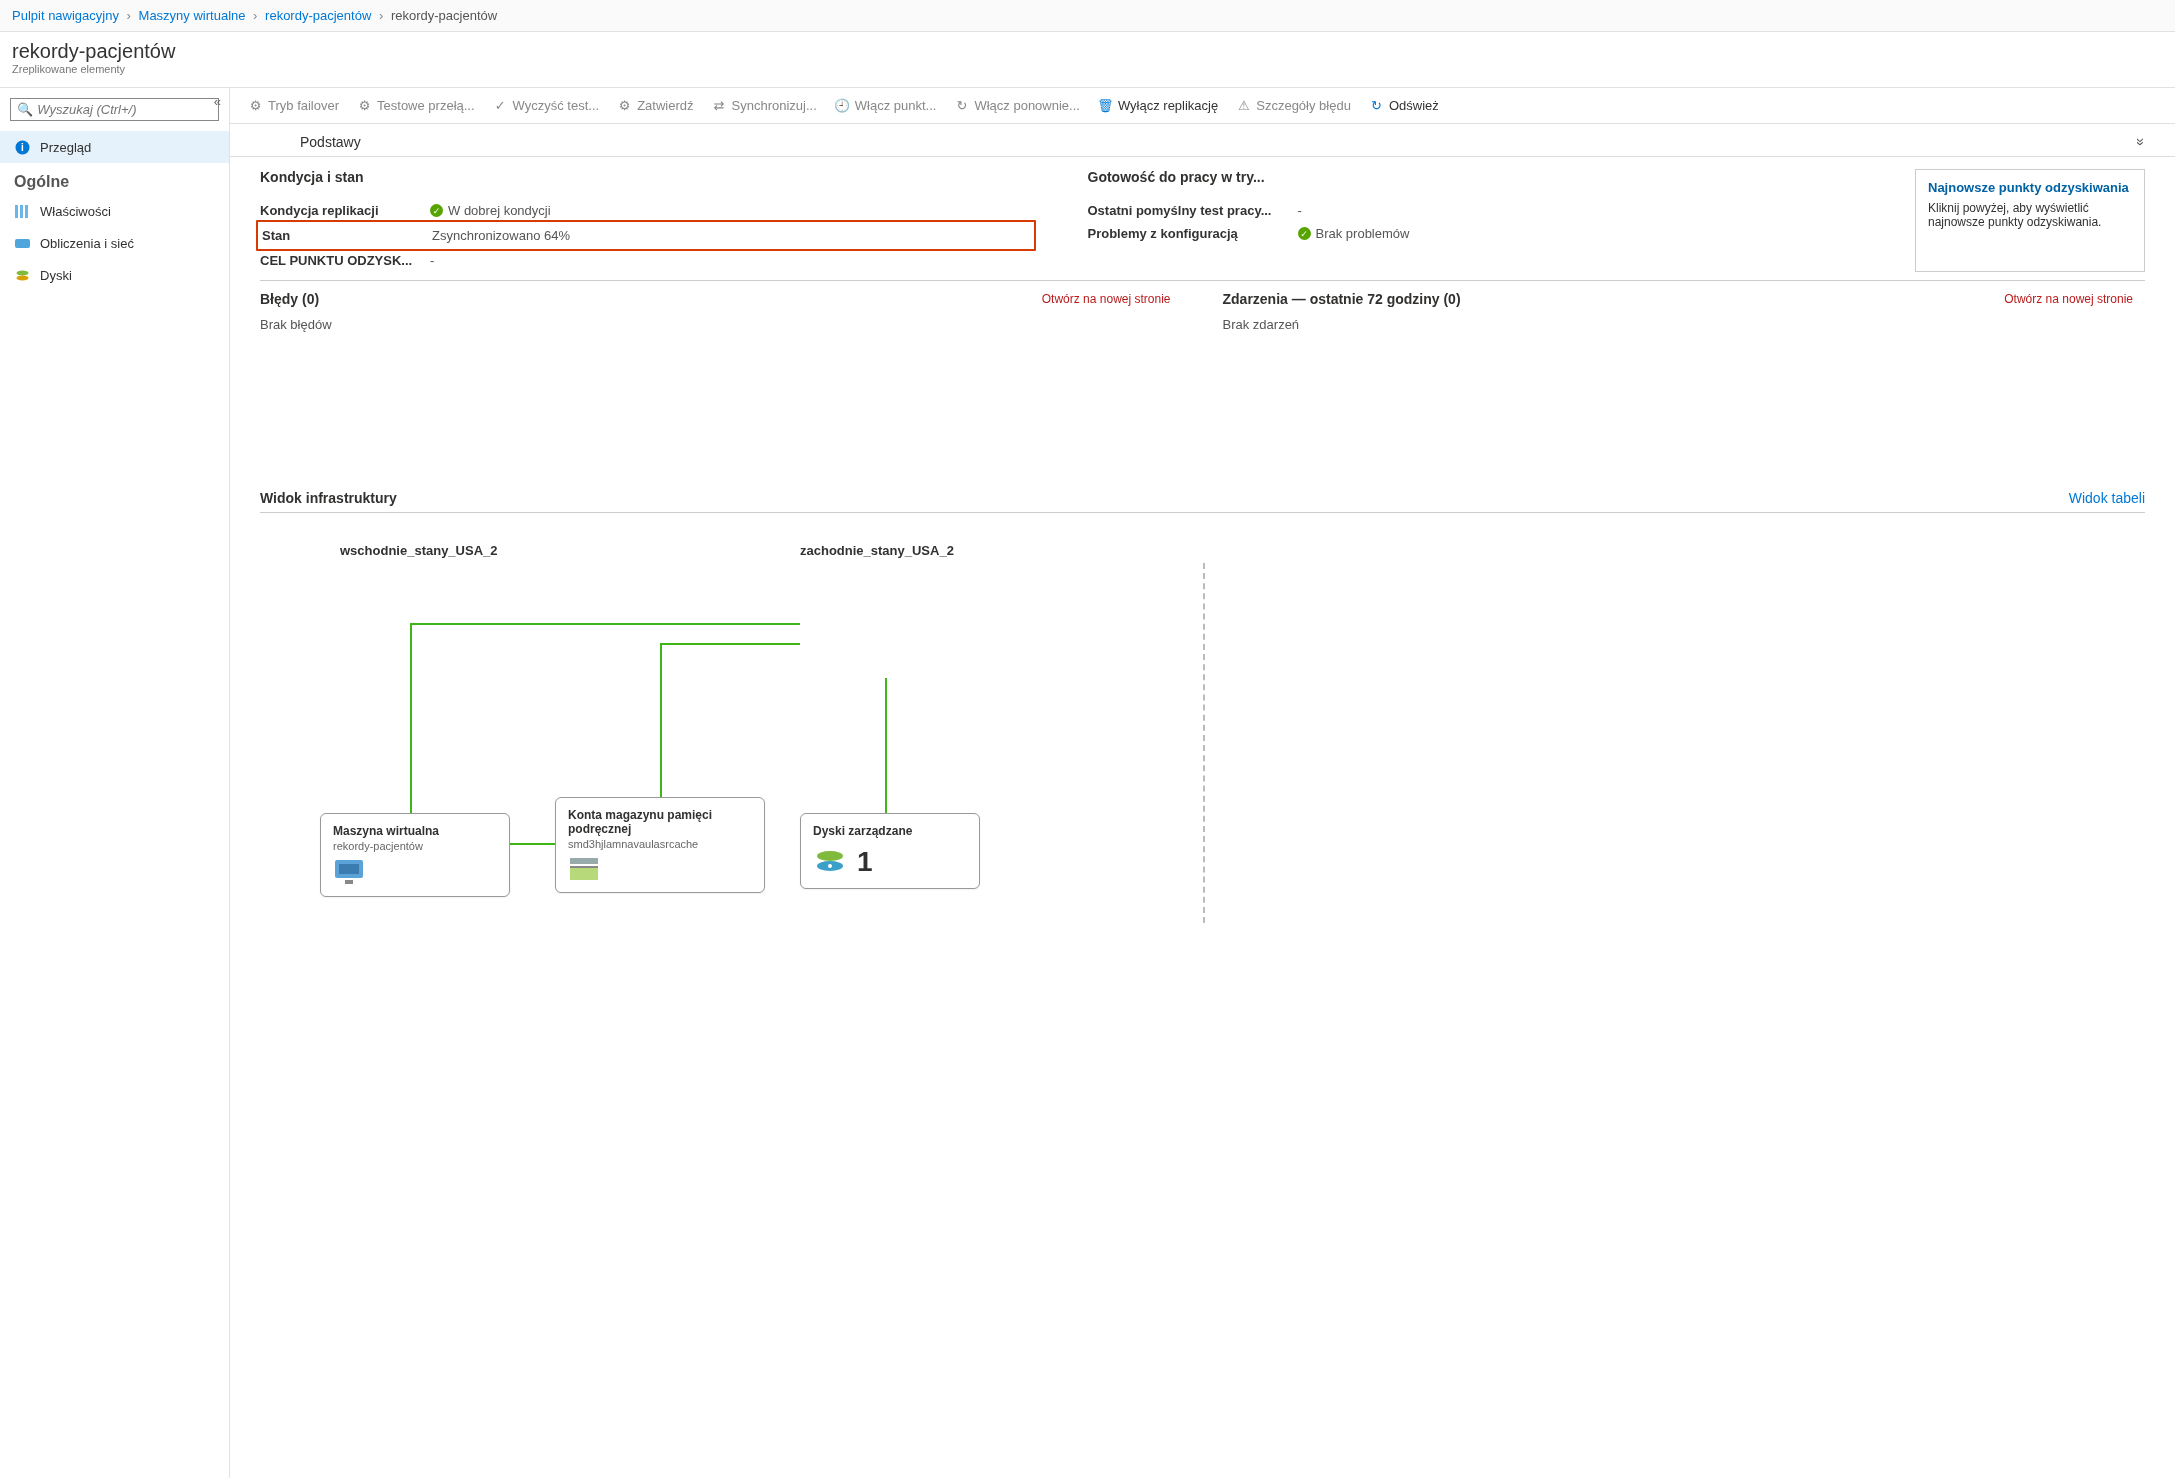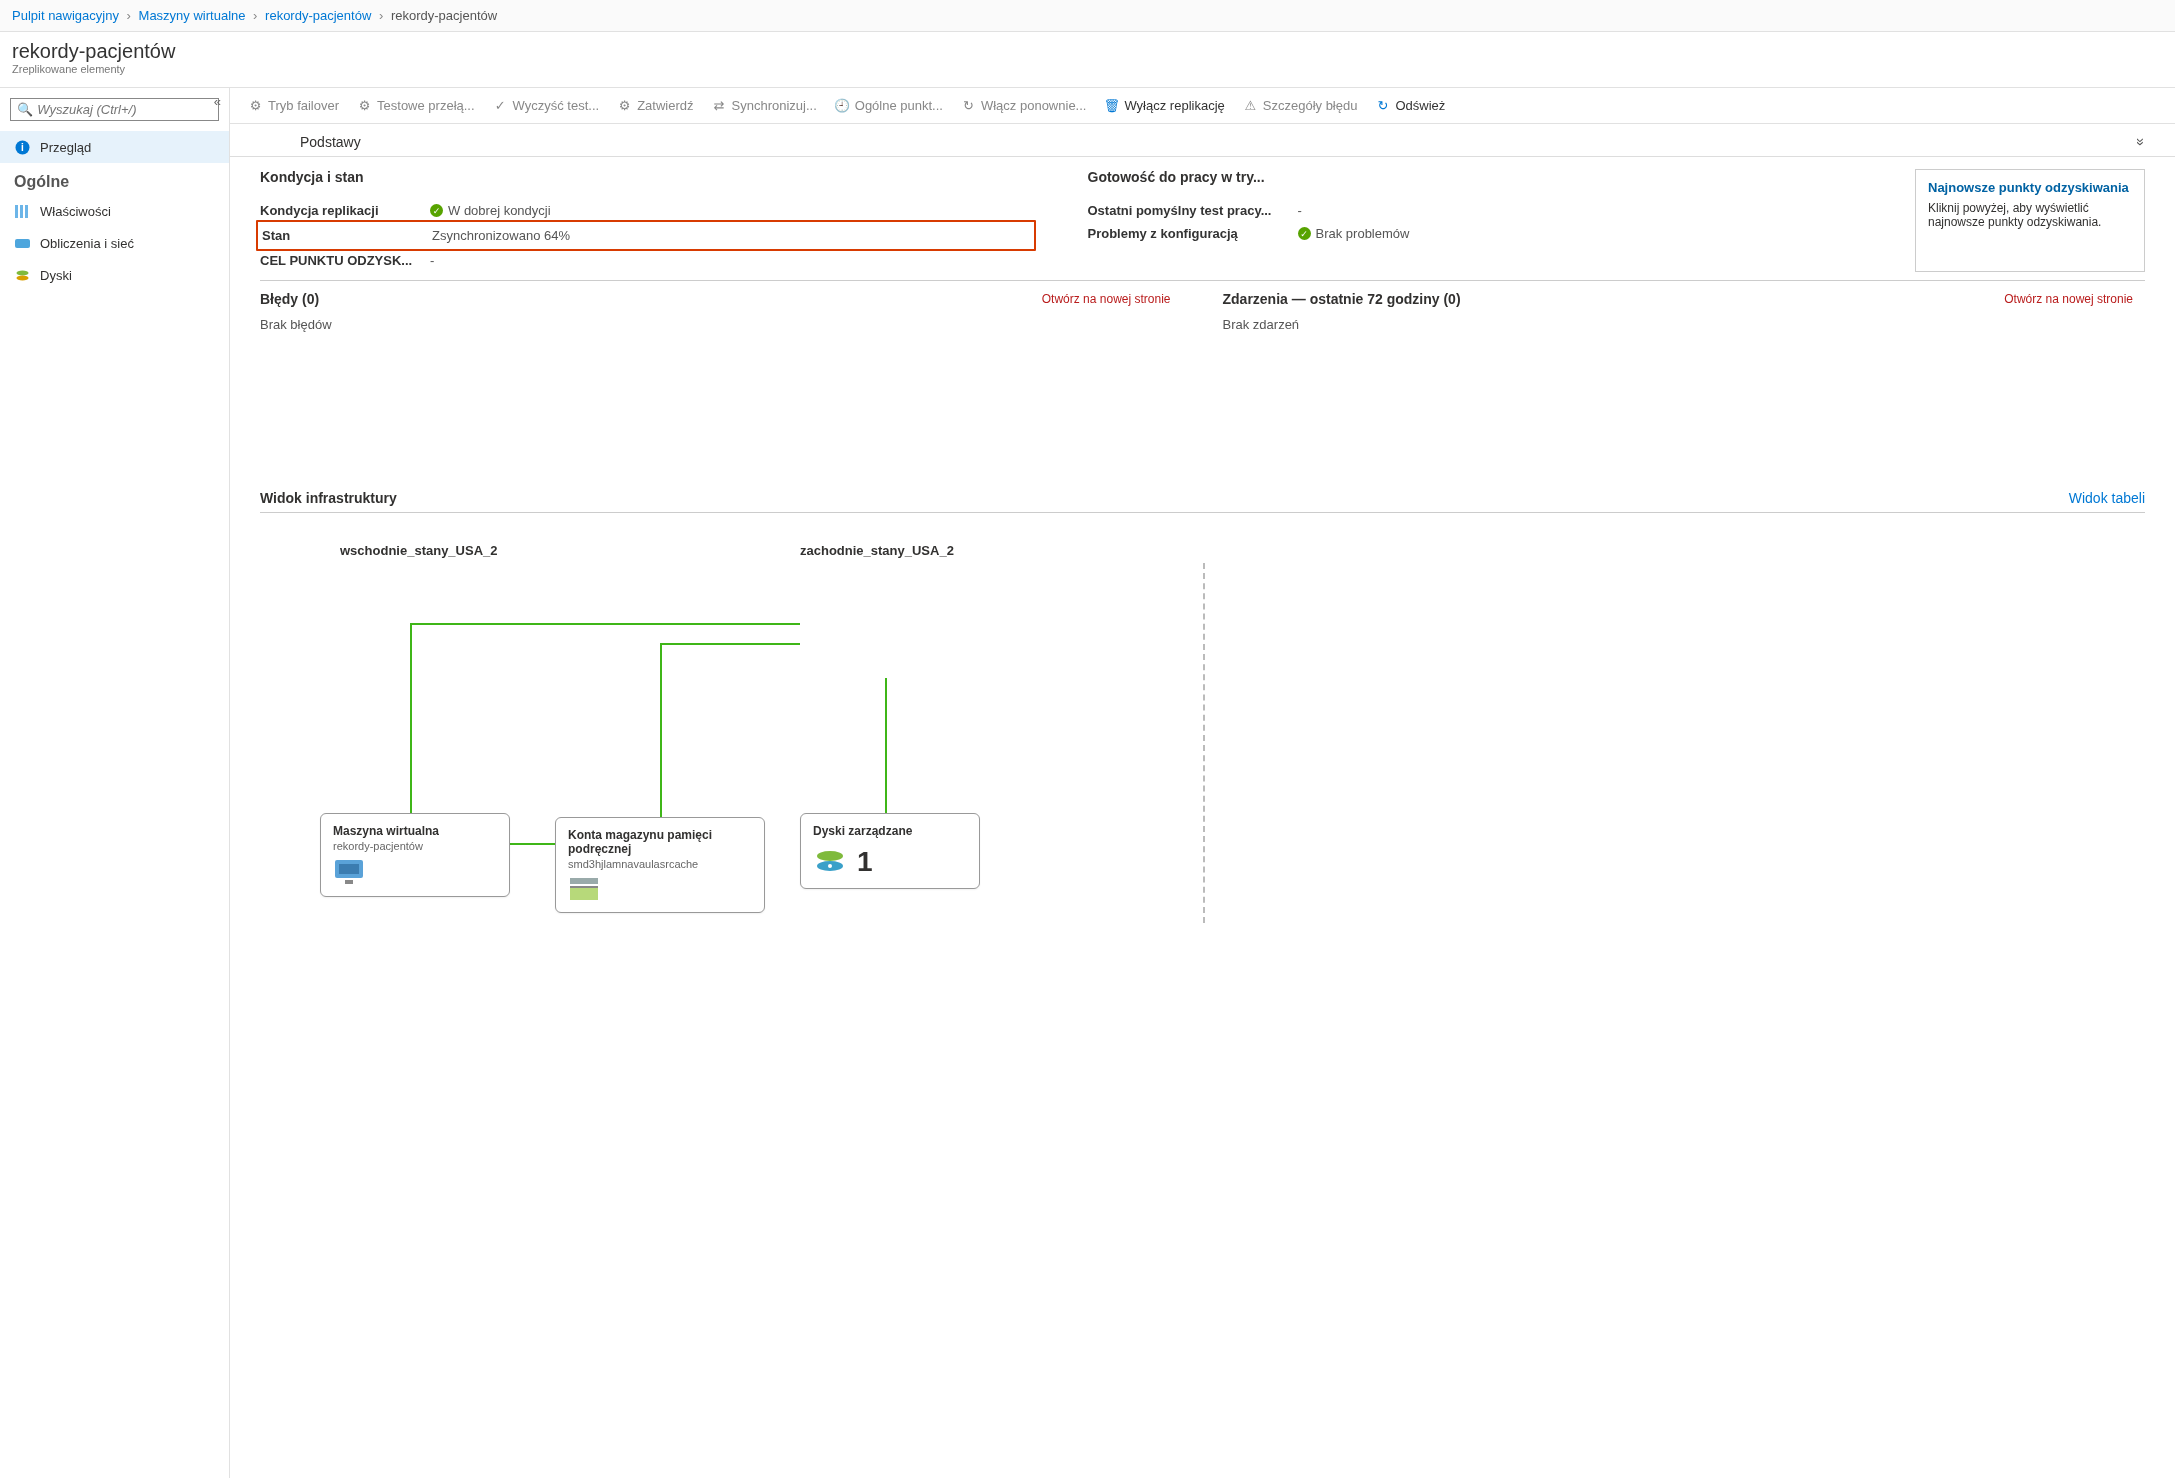--- a/index.html
+++ b/index.html
@@ -164,21 +164,21 @@
       <span class="toolbar-btn">
           <span class="ticon">⚙</span>
           <span>Zatwierdź</span>
         </span>
       <span class="toolbar-btn">
           <span class="ticon">⇄</span>
           <span>Synchronizuj...</span>
         </span>
       <span class="toolbar-btn">
           <span class="ticon">🕘</span>
-          <span>Ogólne punkt...</span>
+          <span>Włącz punkt...</span>
         </span>
       <span class="toolbar-btn">
           <span class="ticon">↻</span>
           <span>Włącz ponownie...</span>
         </span>
       <span class="toolbar-btn primary">
           <span class="ticon" style="color:#0078d4">🗑</span>
           <span>Wyłącz replikację</span>
         </span>
       <span class="toolbar-btn">
@@ -280,21 +280,21 @@
           <div class="n-sub">rekordy-pacjentów</div>
           <span class="n-icon">
             <svg width="32" height="28">
                 <rect x="2" y="2" width="28" height="18" rx="2" fill="#5aa2d8"></rect>
                 <rect x="6" y="6" width="20" height="10" fill="#3b7cb0"></rect>
                 <rect x="12" y="22" width="8" height="4" fill="#888"></rect>
               </svg>
           </span>
         </div>
 
-        <div class="node" style="left:295px; top:294px; width:210px;">
+        <div class="node" style="left:295px; top:274px; width:210px;">
           <div class="n-title">Konta magazynu pamięci podręcznej</div>
           <div class="n-sub">smd3hjlamnavaulasrcache</div>
           <span class="n-icon">
             <svg width="32" height="26">
                 <rect x="2" y="2" width="28" height="6" fill="#9aa"></rect>
                 <rect x="2" y="10" width="28" height="14" fill="#b7d97a"></rect>
                 <rect x="2" y="10" width="28" height="2" fill="#888"></rect>
               </svg>
           </span>
         </div>

